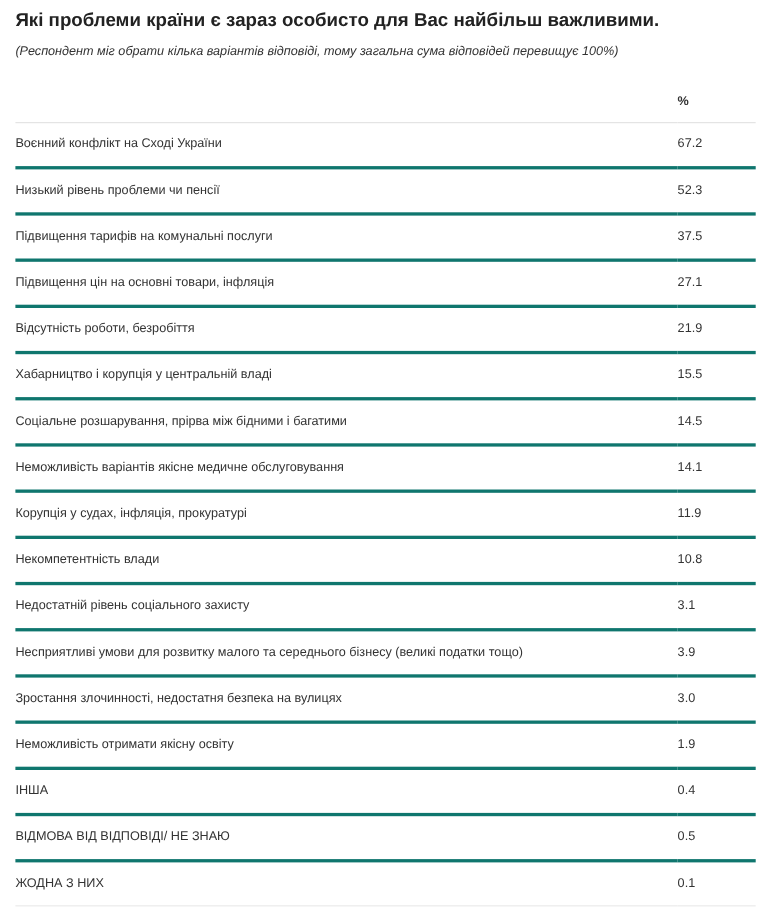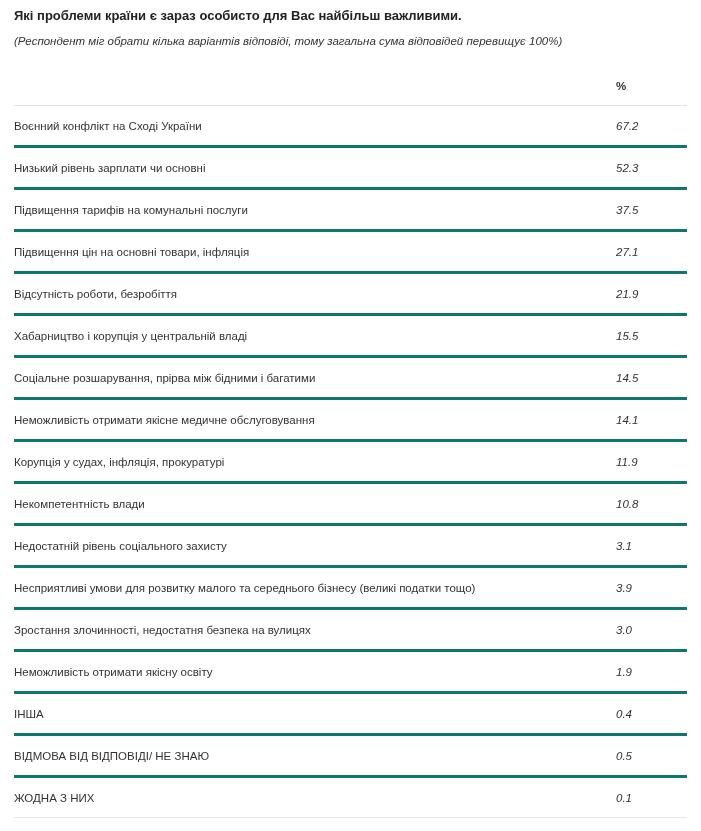--- a/index.html
+++ b/index.html
@@ -13,21 +13,21 @@
     font-family: "Liberation Sans", sans-serif;
     color: #333333;
     overflow: hidden;
   }
   .page {
     width: 701px;
     box-sizing: border-box;
     padding: 0 14px;
   }
   .question-title {
-    font-size: 13px;
+    font-size: 17px;
     font-weight: bold;
     color: #222222;
     margin: 7px 0 0 0;
     line-height: 1.4;
   }
   .question-note {
     font-size: 11.5px;
     font-style: italic;
     color: #333333;
     margin: 8px 0 0 0;
@@ -64,21 +64,20 @@
   table.results tbody td {
     height: 39px;
     border-bottom: 3px solid #0f766e;
     padding-right: 6px;
   }
   table.results tbody tr:last-child td {
     border-bottom: 1px solid #e8e8e8;
   }
   td.value-cell {
     color: #444444;
-    font-style: italic;
   }
 </style>
 </head>
 <body>
 
 <div class="page">
 
   <div class="question-title">Які проблеми країни є зараз особисто для Вас найбільш важливими.</div>
 
   <div class="question-note">(Респондент міг обрати кілька варіантів відповіді, тому загальна сума відповідей перевищує 100%)</div>
@@ -89,21 +88,21 @@
         <th class="col-label"></th>
         <th class="col-value">%</th>
       </tr>
     </thead>
     <tbody id="results-body">
         <tr>
           <td class="label-cell">Воєнний конфлікт на Сході України</td>
           <td class="value-cell">67.2</td>
         </tr>
         <tr>
-          <td class="label-cell">Низький рівень зарплати чи основні</td>
+          <td class="label-cell">Низький рівень проблеми чи пенсії</td>
           <td class="value-cell">52.3</td>
         </tr>
         <tr>
           <td class="label-cell">Підвищення тарифів на комунальні послуги</td>
           <td class="value-cell">37.5</td>
         </tr>
         <tr>
           <td class="label-cell">Підвищення цін на основні товари, інфляція</td>
           <td class="value-cell">27.1</td>
         </tr>
@@ -113,21 +112,21 @@
         </tr>
         <tr>
           <td class="label-cell">Хабарництво і корупція у центральній владі</td>
           <td class="value-cell">15.5</td>
         </tr>
         <tr>
           <td class="label-cell">Соціальне розшарування, прірва між бідними і багатими</td>
           <td class="value-cell">14.5</td>
         </tr>
         <tr>
-          <td class="label-cell">Неможливість отримати якісне медичне обслуговування</td>
+          <td class="label-cell">Неможливість варіантів якісне медичне обслуговування</td>
           <td class="value-cell">14.1</td>
         </tr>
         <tr>
           <td class="label-cell">Корупція у судах, інфляція, прокуратурі</td>
           <td class="value-cell">11.9</td>
         </tr>
         <tr>
           <td class="label-cell">Некомпетентність влади</td>
           <td class="value-cell">10.8</td>
         </tr>

